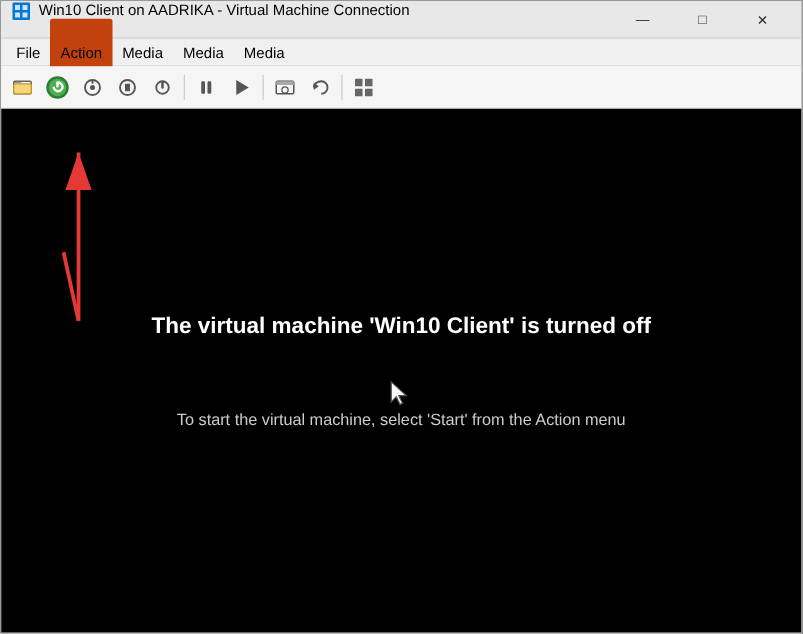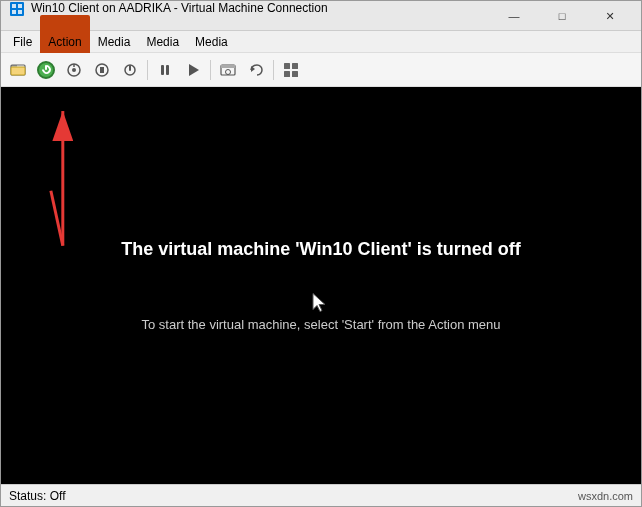--- a/index.html
+++ b/index.html
@@ -304,18 +304,14 @@
       <line x1="62" y1="155" x2="50" y2="100" stroke="#e53935" stroke-width="3"></line>
     </svg>
 
     <div style="position:absolute;top:55%;left:50%;transform:translate(-50%,-50%);pointer-events:none;">
       <svg width="20" height="24" viewBox="0 0 20 24">
         <path d="M2 2 L2 18 L6 14 L9 20 L11 19 L8 13 L14 13 Z" fill="white" stroke="#555" stroke-width="1"></path>
       </svg>
     </div>
   </div>
 
-  <div class="status-bar">
-    <span class="status-text">Status: Off</span>
-    <span class="status-right">wsxdn.com</span>
-  </div>
 
 </div>
 
 </body></html>

